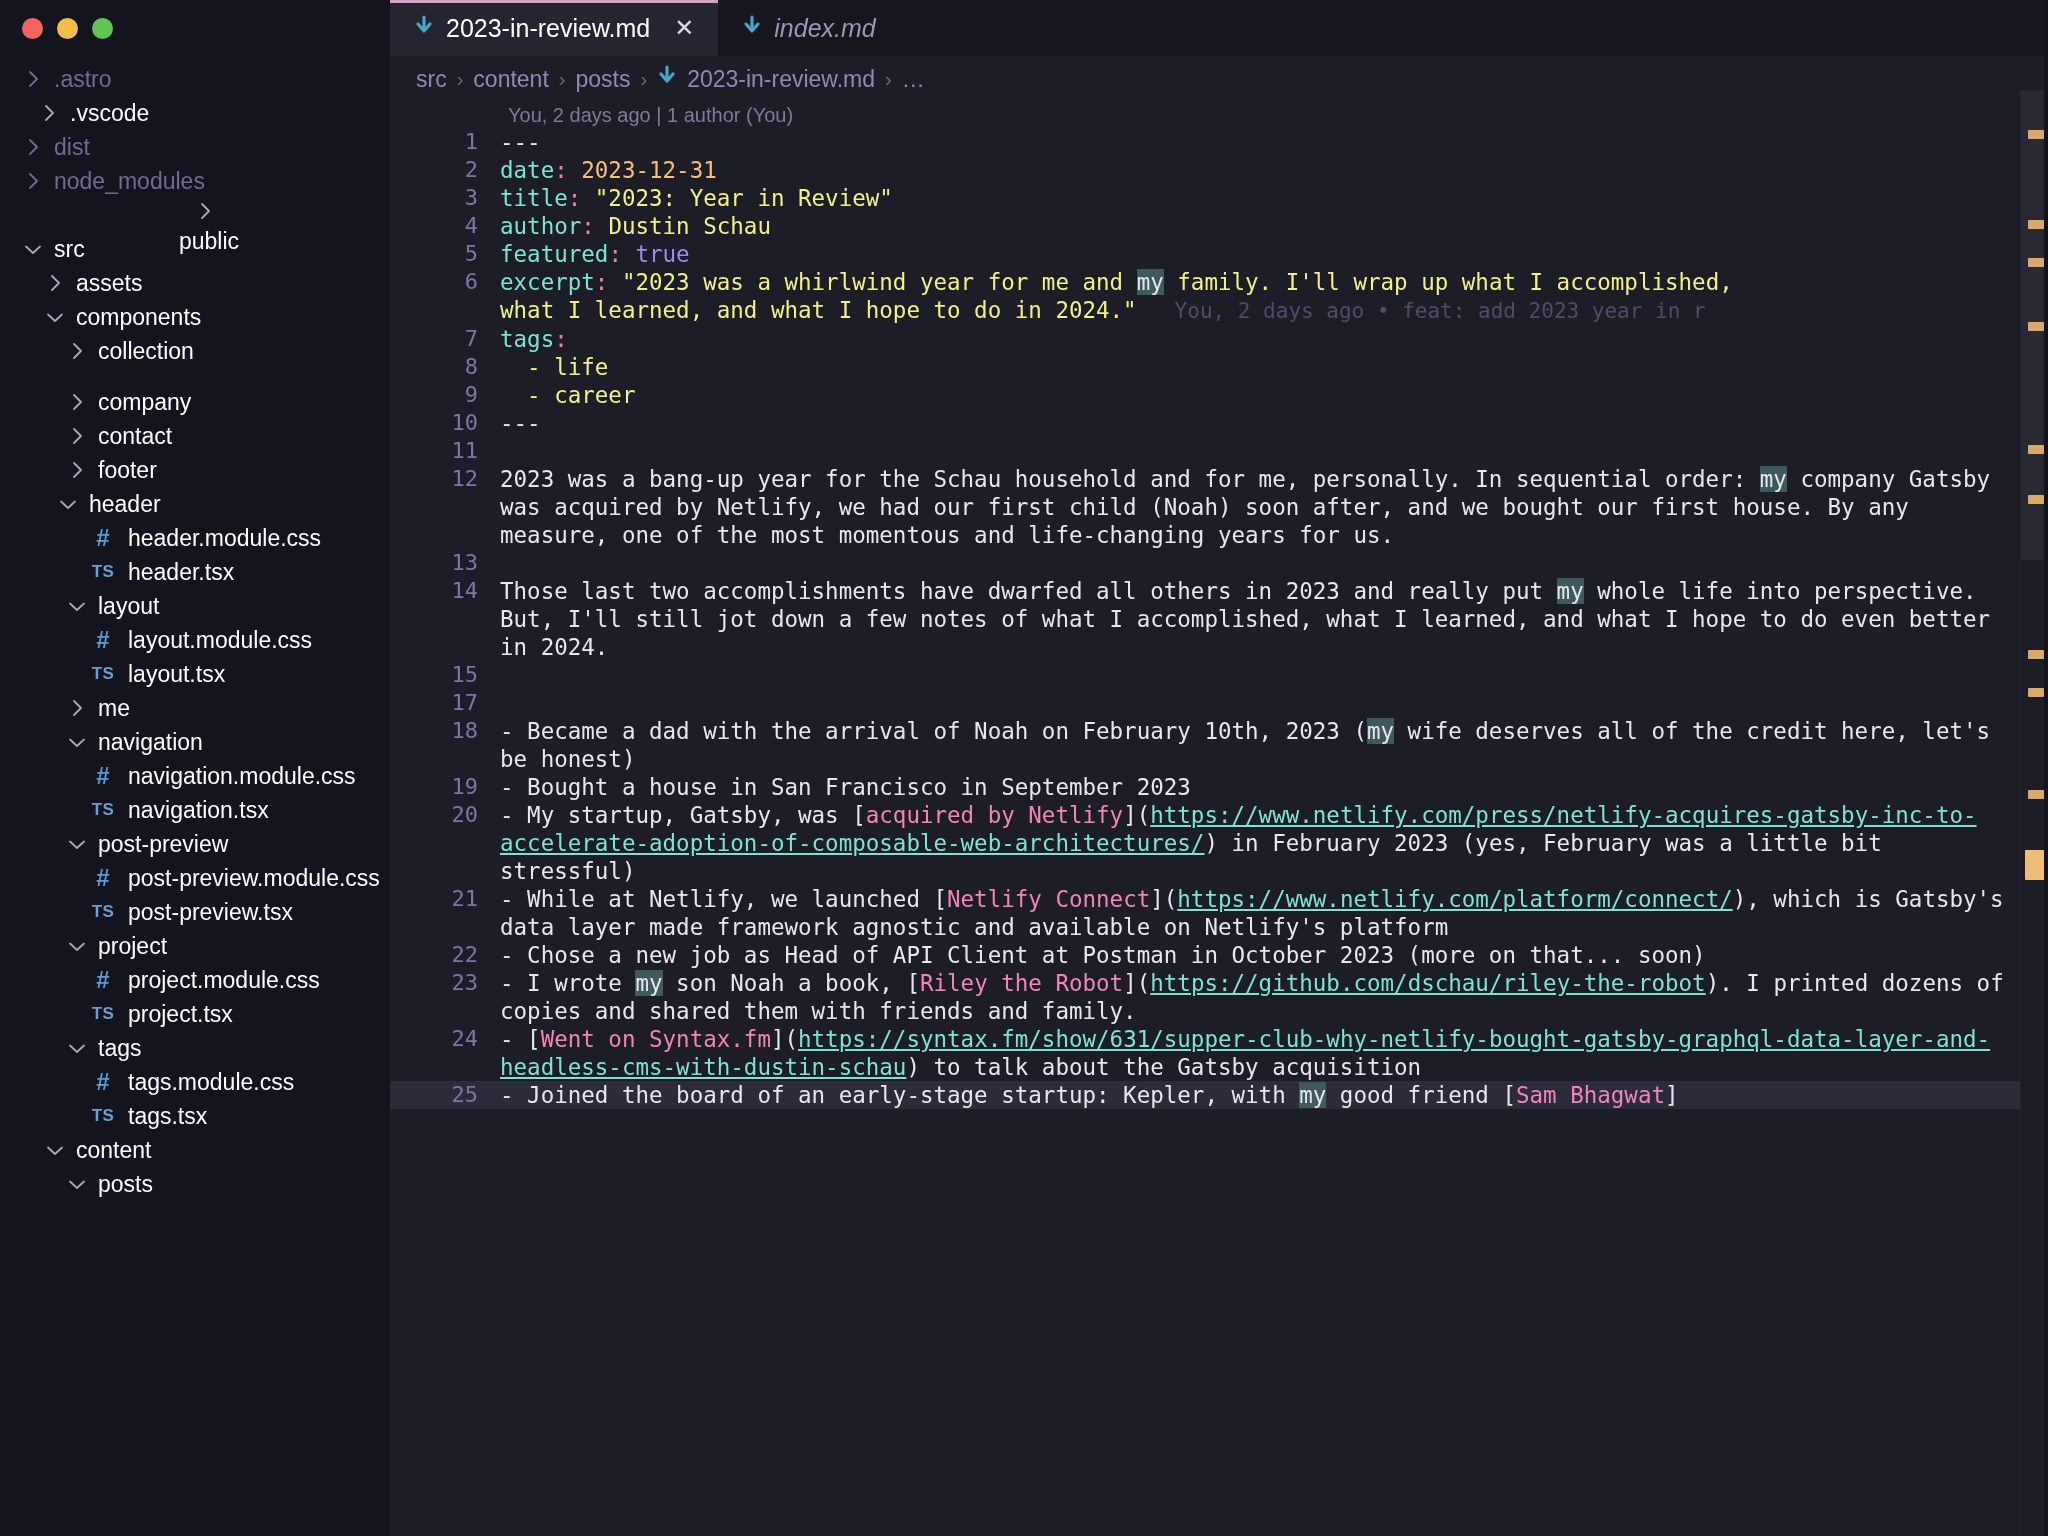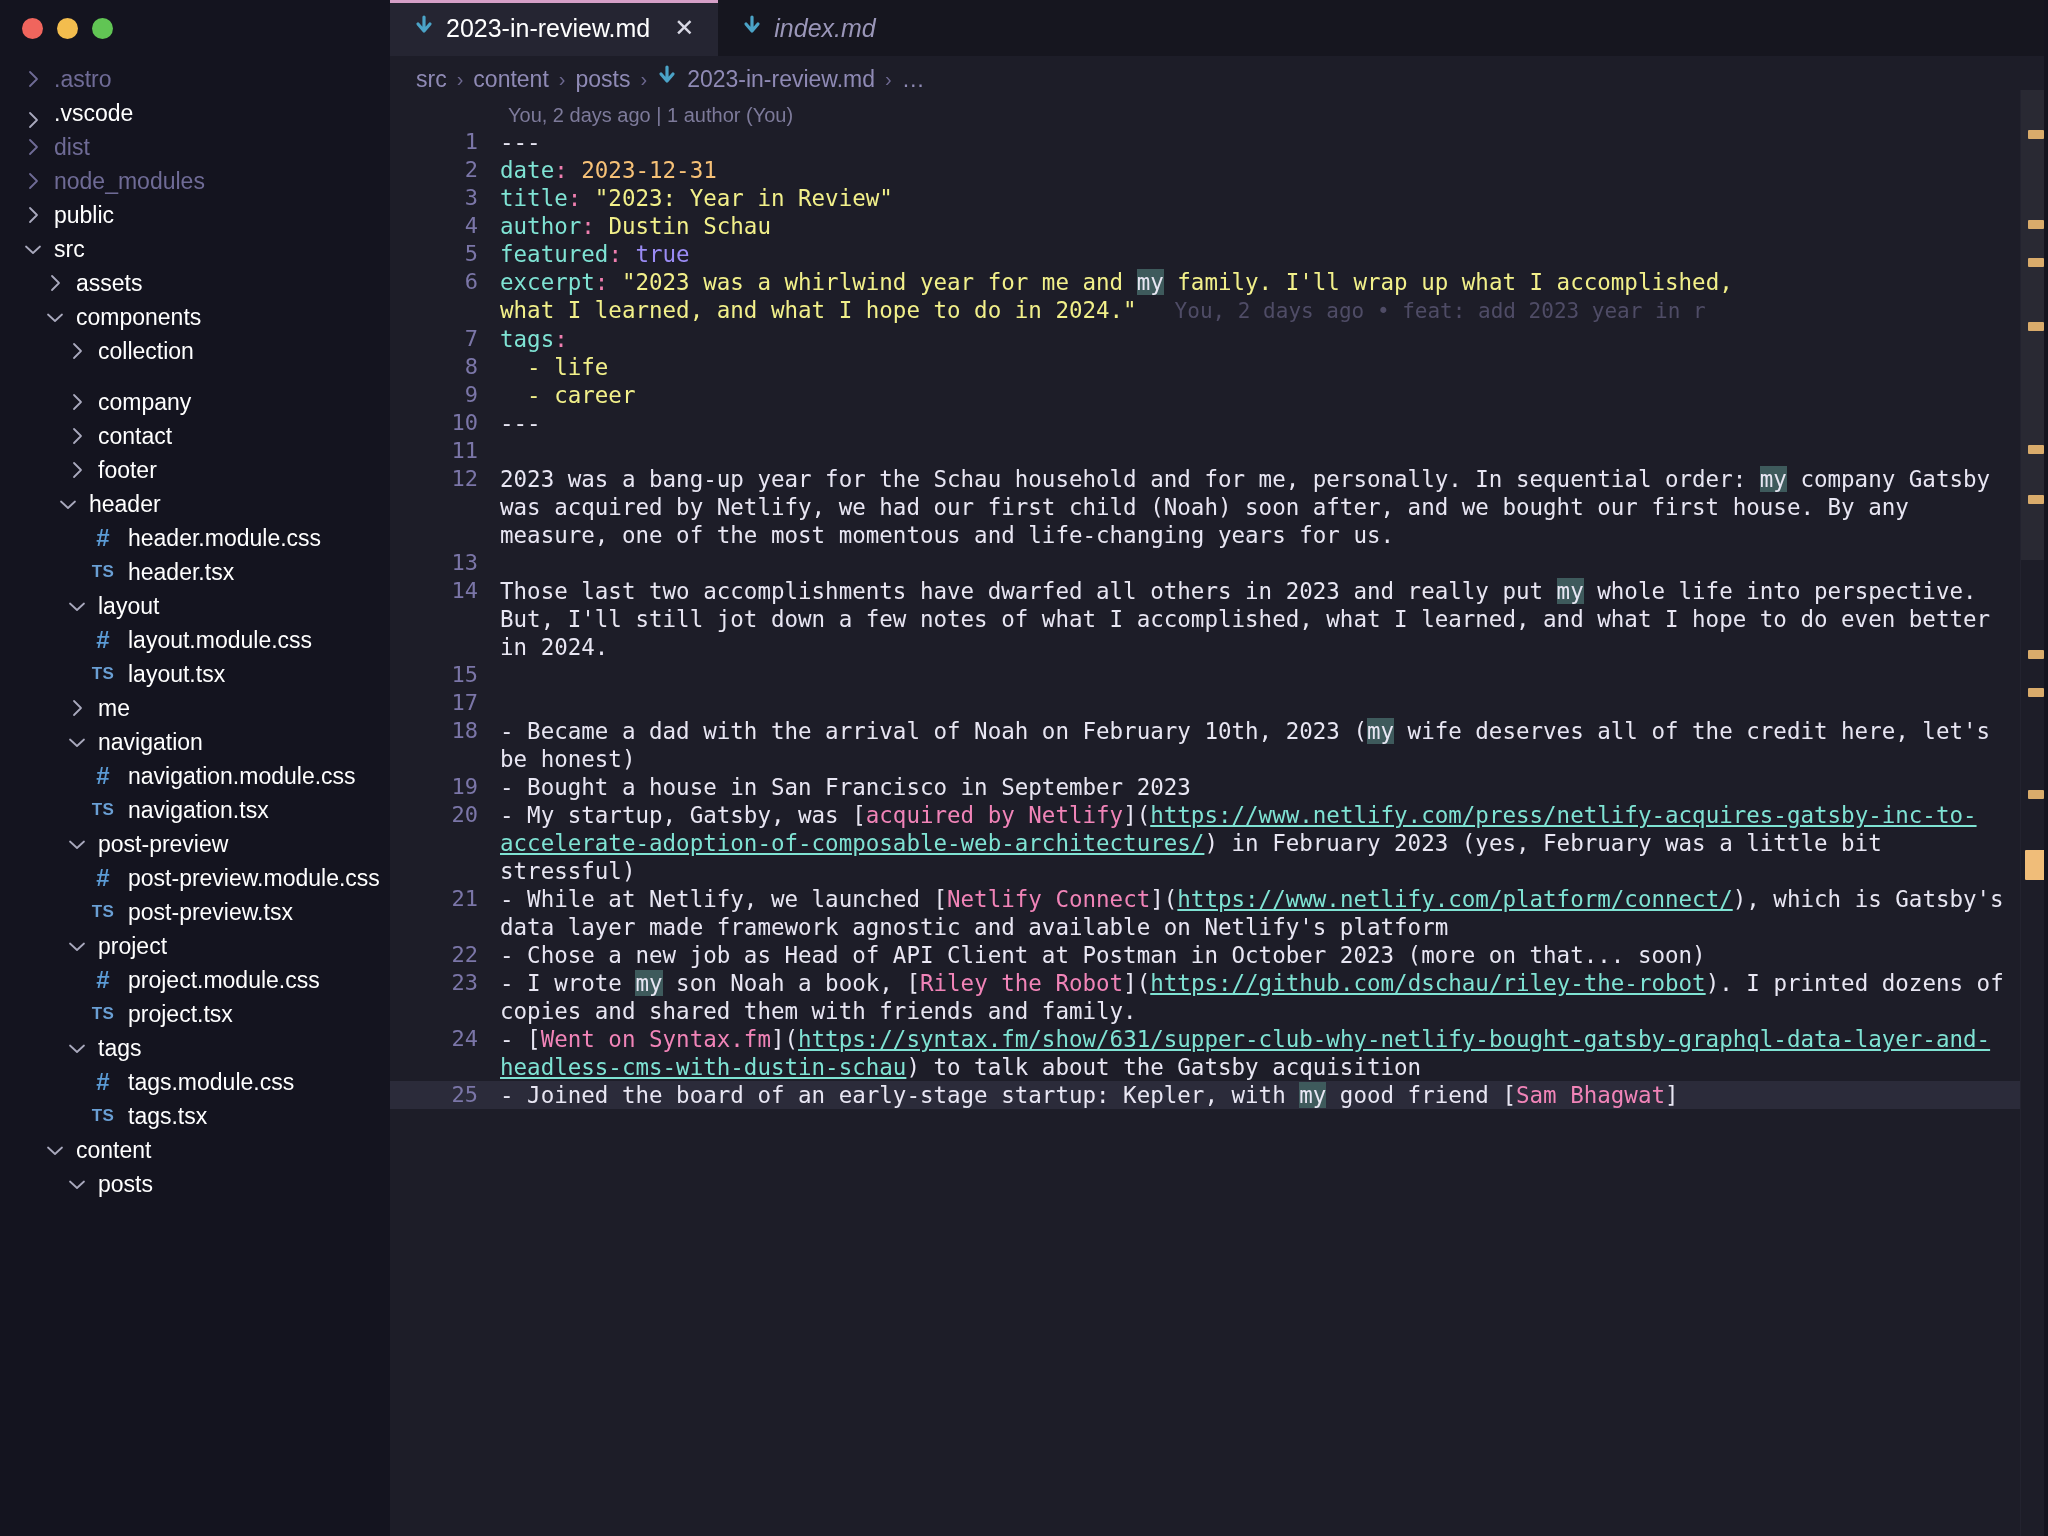--- a/index.html
+++ b/index.html
@@ -141,21 +141,21 @@
     </div>
     <div id="tree">
         <div class="row dim" style="padding-left: 20px;">
           <span class="chev">
             <svg width="13" height="20" viewBox="0 0 13 20">
               <path d="M3 3 L10 10 L3 17" fill="none" stroke="currentColor" stroke-width="1.8" stroke-linecap="round" stroke-linejoin="round"></path>
             </svg>
           </span>
           <span class="nm">.astro</span>
         </div>
-        <div class="row" style="padding-left: 20px; align-items: flex-end;">
+        <div class="row" style="padding-left: 36px;">
           <span class="chev">
             <svg width="13" height="20" viewBox="0 0 13 20">
               <path d="M3 3 L10 10 L3 17" fill="none" stroke="currentColor" stroke-width="1.8" stroke-linecap="round" stroke-linejoin="round"></path>
             </svg>
           </span>
           <span class="nm">.vscode</span>
         </div>
         <div class="row dim" style="padding-left: 20px;">
           <span class="chev">
             <svg width="13" height="20" viewBox="0 0 13 20">
@@ -165,21 +165,21 @@
           <span class="nm">dist</span>
         </div>
         <div class="row dim" style="padding-left: 20px;">
           <span class="chev">
             <svg width="13" height="20" viewBox="0 0 13 20">
               <path d="M3 3 L10 10 L3 17" fill="none" stroke="currentColor" stroke-width="1.8" stroke-linecap="round" stroke-linejoin="round"></path>
             </svg>
           </span>
           <span class="nm">node_modules</span>
         </div>
-        <div class="row" style="padding-left: 20px;">
+        <div class="row" style="padding-left: 20px; flex-direction: column;">
           <span class="chev">
             <svg width="13" height="20" viewBox="0 0 13 20">
               <path d="M3 3 L10 10 L3 17" fill="none" stroke="currentColor" stroke-width="1.8" stroke-linecap="round" stroke-linejoin="round"></path>
             </svg>
           </span>
           <span class="nm">public</span>
         </div>
         <div class="row" style="padding-left: 20px;">
           <span class="chev">
             <svg width="20" height="13" viewBox="0 0 20 13">

